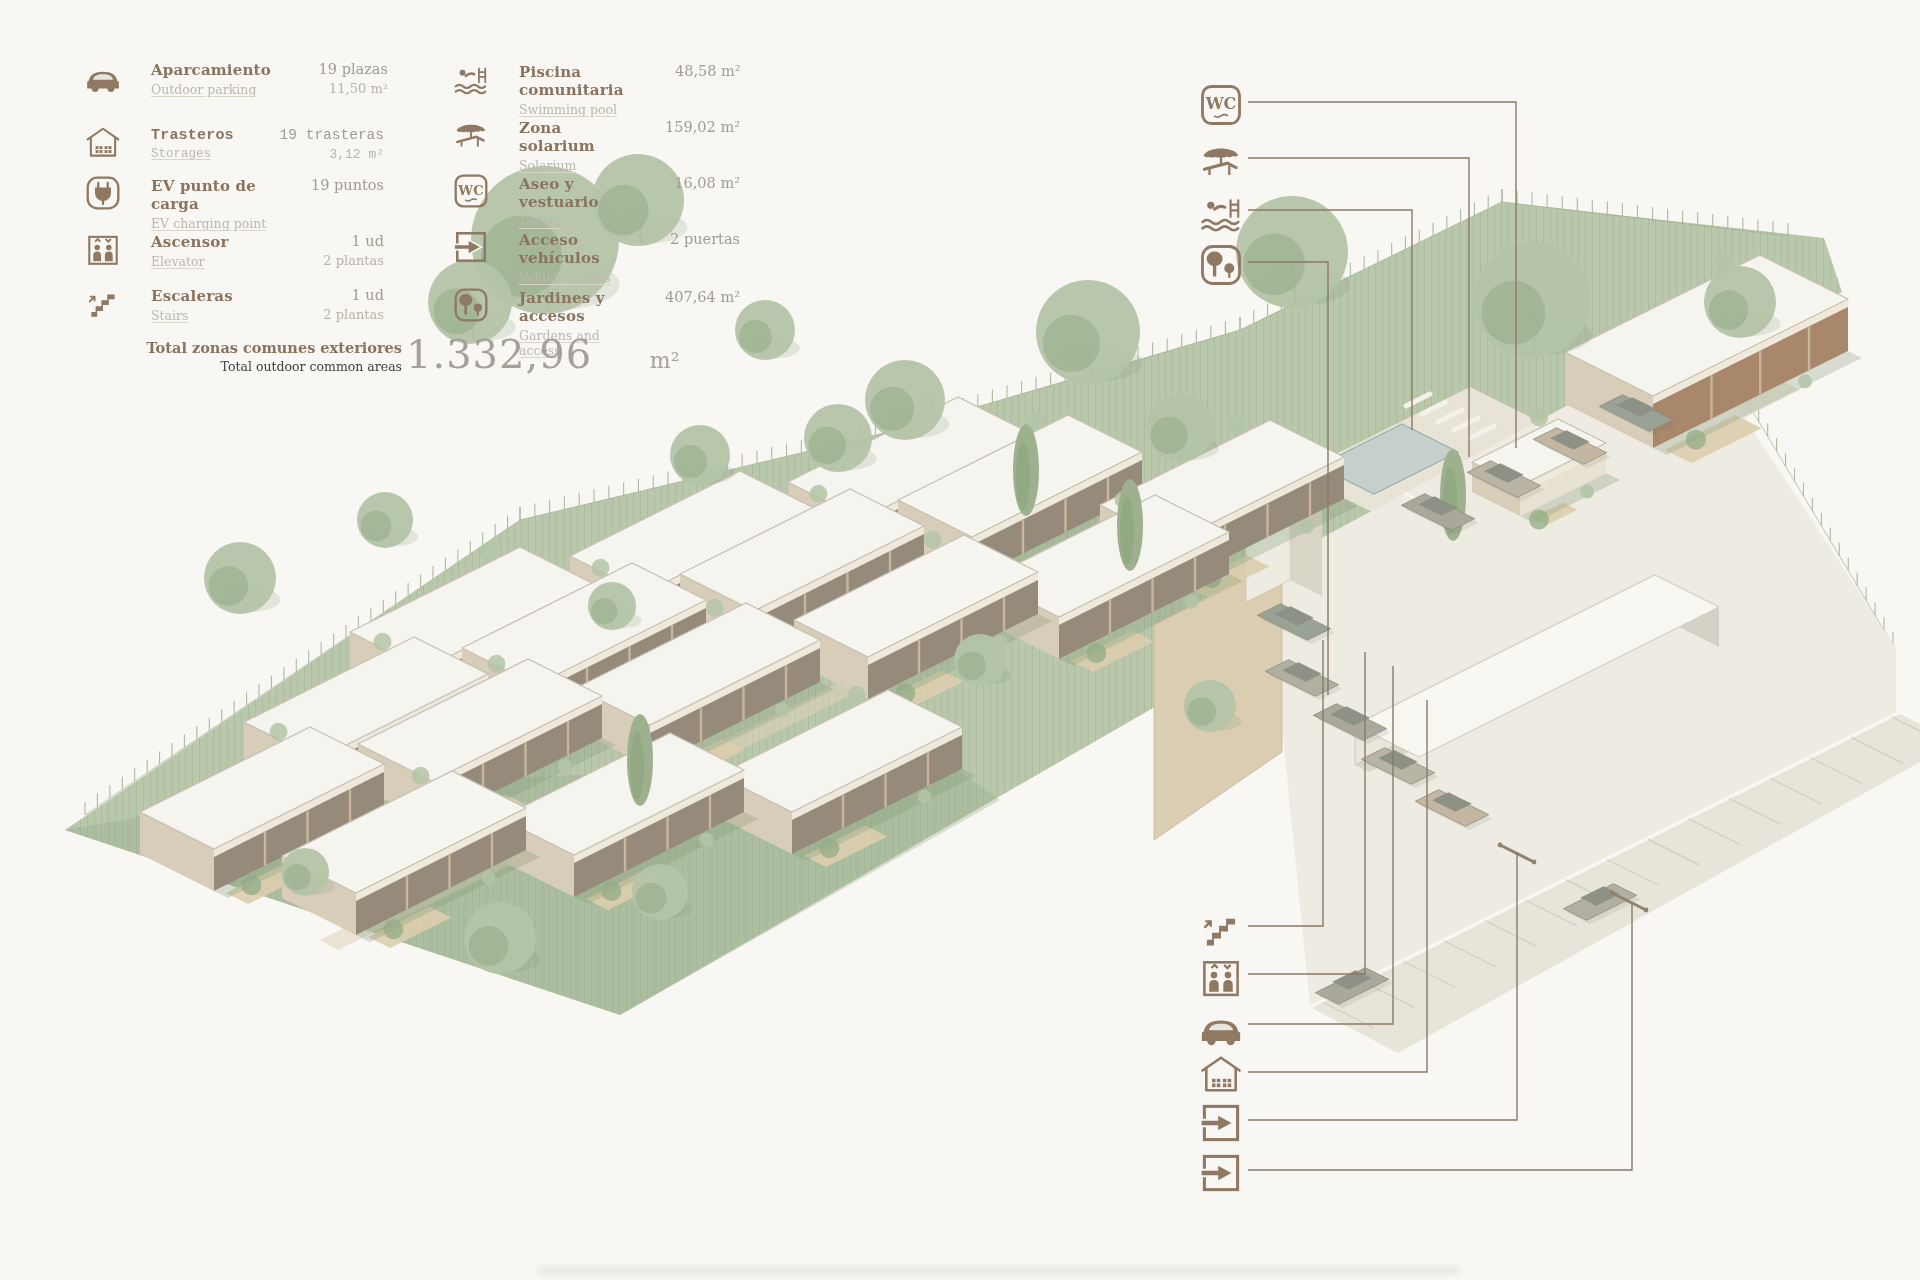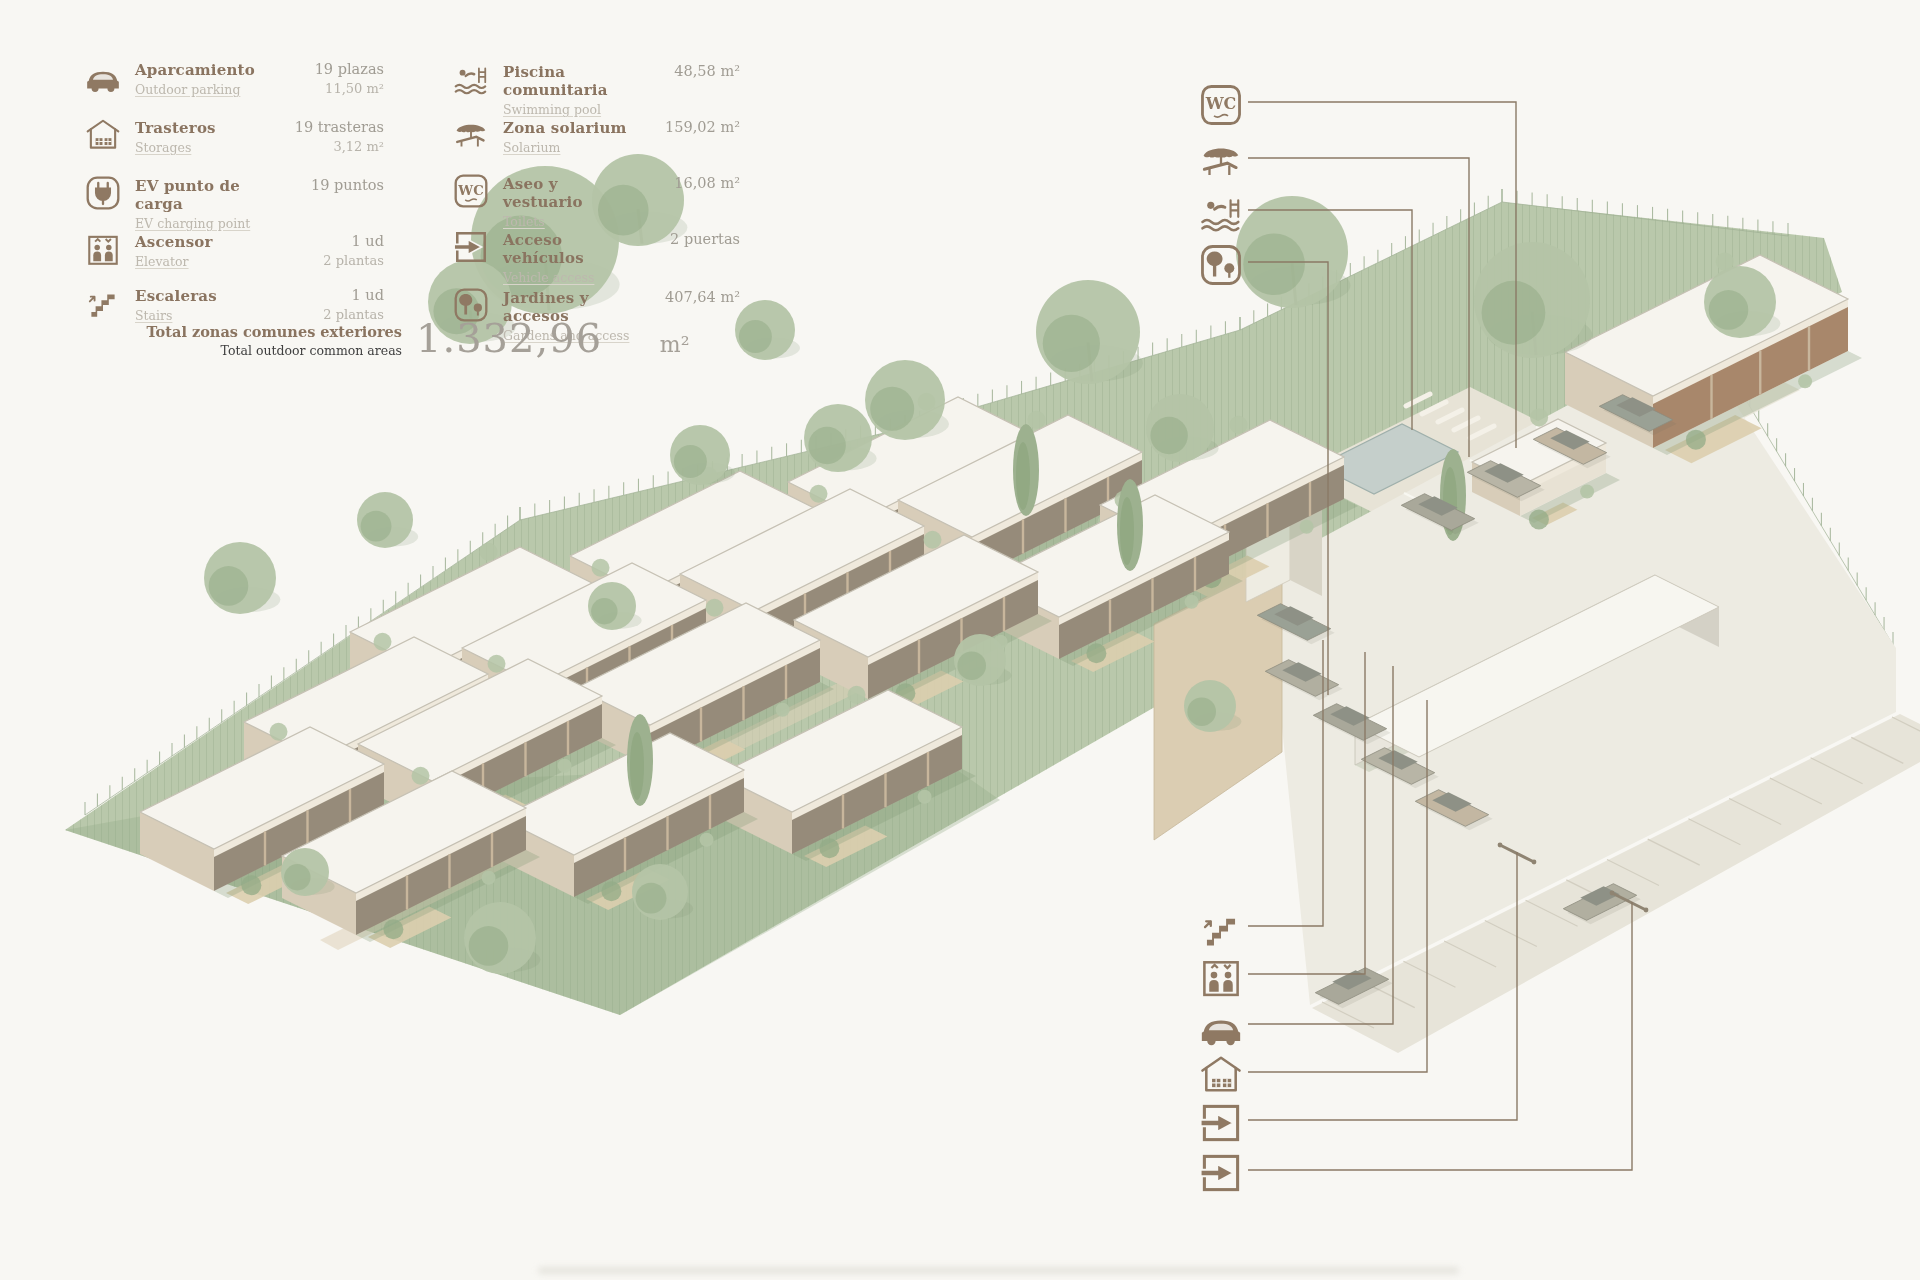--- a/index.html
+++ b/index.html
@@ -1,28 +1,28 @@
 <!DOCTYPE html>
 <html><head>
 <meta charset="utf-8">
 <style>
   html,body{margin:0;padding:0;background:#e9e8e4;}
   .canvas{position:relative;width:1920px;height:1280px;background:#f8f7f3;overflow:hidden;
           font-family:"DejaVu Serif","Liberation Serif",serif;}
   #scene{position:absolute;left:0;top:0;}
-  .legend-item{position:absolute;display:flex;gap:13px;align-items:flex-start;}
+  .legend-item{position:absolute;display:flex;gap:29px;align-items:flex-start;}
   .li-icon{flex:0 0 38px;height:38px;}
   .li-labels{flex:1 1 auto;padding-top:3px;}
   .li-es{font-size:15px;font-weight:bold;color:#8a7460;letter-spacing:.2px;}
   .li-en{font-size:12.5px;color:#bdb8ae;margin-top:3px;text-decoration:underline;
          text-decoration-color:#d8d4ca;text-underline-offset:2px;}
   .li-values{text-align:right;padding-top:3px;min-width:88px;}
   .lv-1{font-size:14.5px;color:#a09c93;}
   .lv-2{font-size:13px;color:#b7b3aa;margin-top:4px;}
-  .total{position:absolute;left:84px;top:316px;display:flex;align-items:flex-start;gap:14px;}
+  .total{position:absolute;left:84px;top:332px;display:flex;align-items:flex-start;gap:4px;}
   .total-labels{width:318px;text-align:right;padding-top:7px;}
   .total-es{font-size:14.5px;font-weight:bold;color:#8a7460;}
   .total-en{font-size:12.5px;color:#404040;margin-top:3px;}
   .total-num{font-size:40px;color:#a5a098;letter-spacing:1px;line-height:1.1;}
   .total-num .unit{font-size:22px;letter-spacing:0;margin-left:44px;}
   .callout-icon{position:absolute;width:46px;height:46px;}
   .smudge{position:absolute;left:28%;right:24%;bottom:6px;height:7px;background:#d7d5cd;
           border-radius:4px;filter:blur(3px);opacity:.55;}
 </style>
 </head>
@@ -575,21 +575,21 @@
           </svg></div>
       <div class="li-labels">
           <div class="li-es">Aparcamiento</div>
       <div class="li-en">Outdoor parking</div>
         </div>
       <div class="li-values">
           <div class="lv-1">19 plazas</div>
           <div class="lv-2">11,50 m²</div>
         </div>
       </div>
-      <div class="legend-item" style="left: 84px; top: 116px; width: 300px;">
+      <div class="legend-item" style="left: 84px; top: 124px; width: 300px; font-family: Liberation Mono, monospace;">
         <div class="li-icon"><svg width="38" height="38" viewBox="0 0 36 36">
             <g stroke="#8f7963" stroke-width="2" fill="none" stroke-linecap="round" stroke-linejoin="round">
               <path d="M3.5 14.5 18 4.5l14.5 10"></path>
               <path d="M6.5 12.5V30h23V12.5"></path>
             </g>
             <g fill="#8f7963">
               <rect x="11" y="21" width="6.5" height="6.5"></rect>
               <rect x="19.5" y="21" width="6.5" height="6.5"></rect>
             </g>
             <g stroke="#f8f7f3" stroke-width="1">

